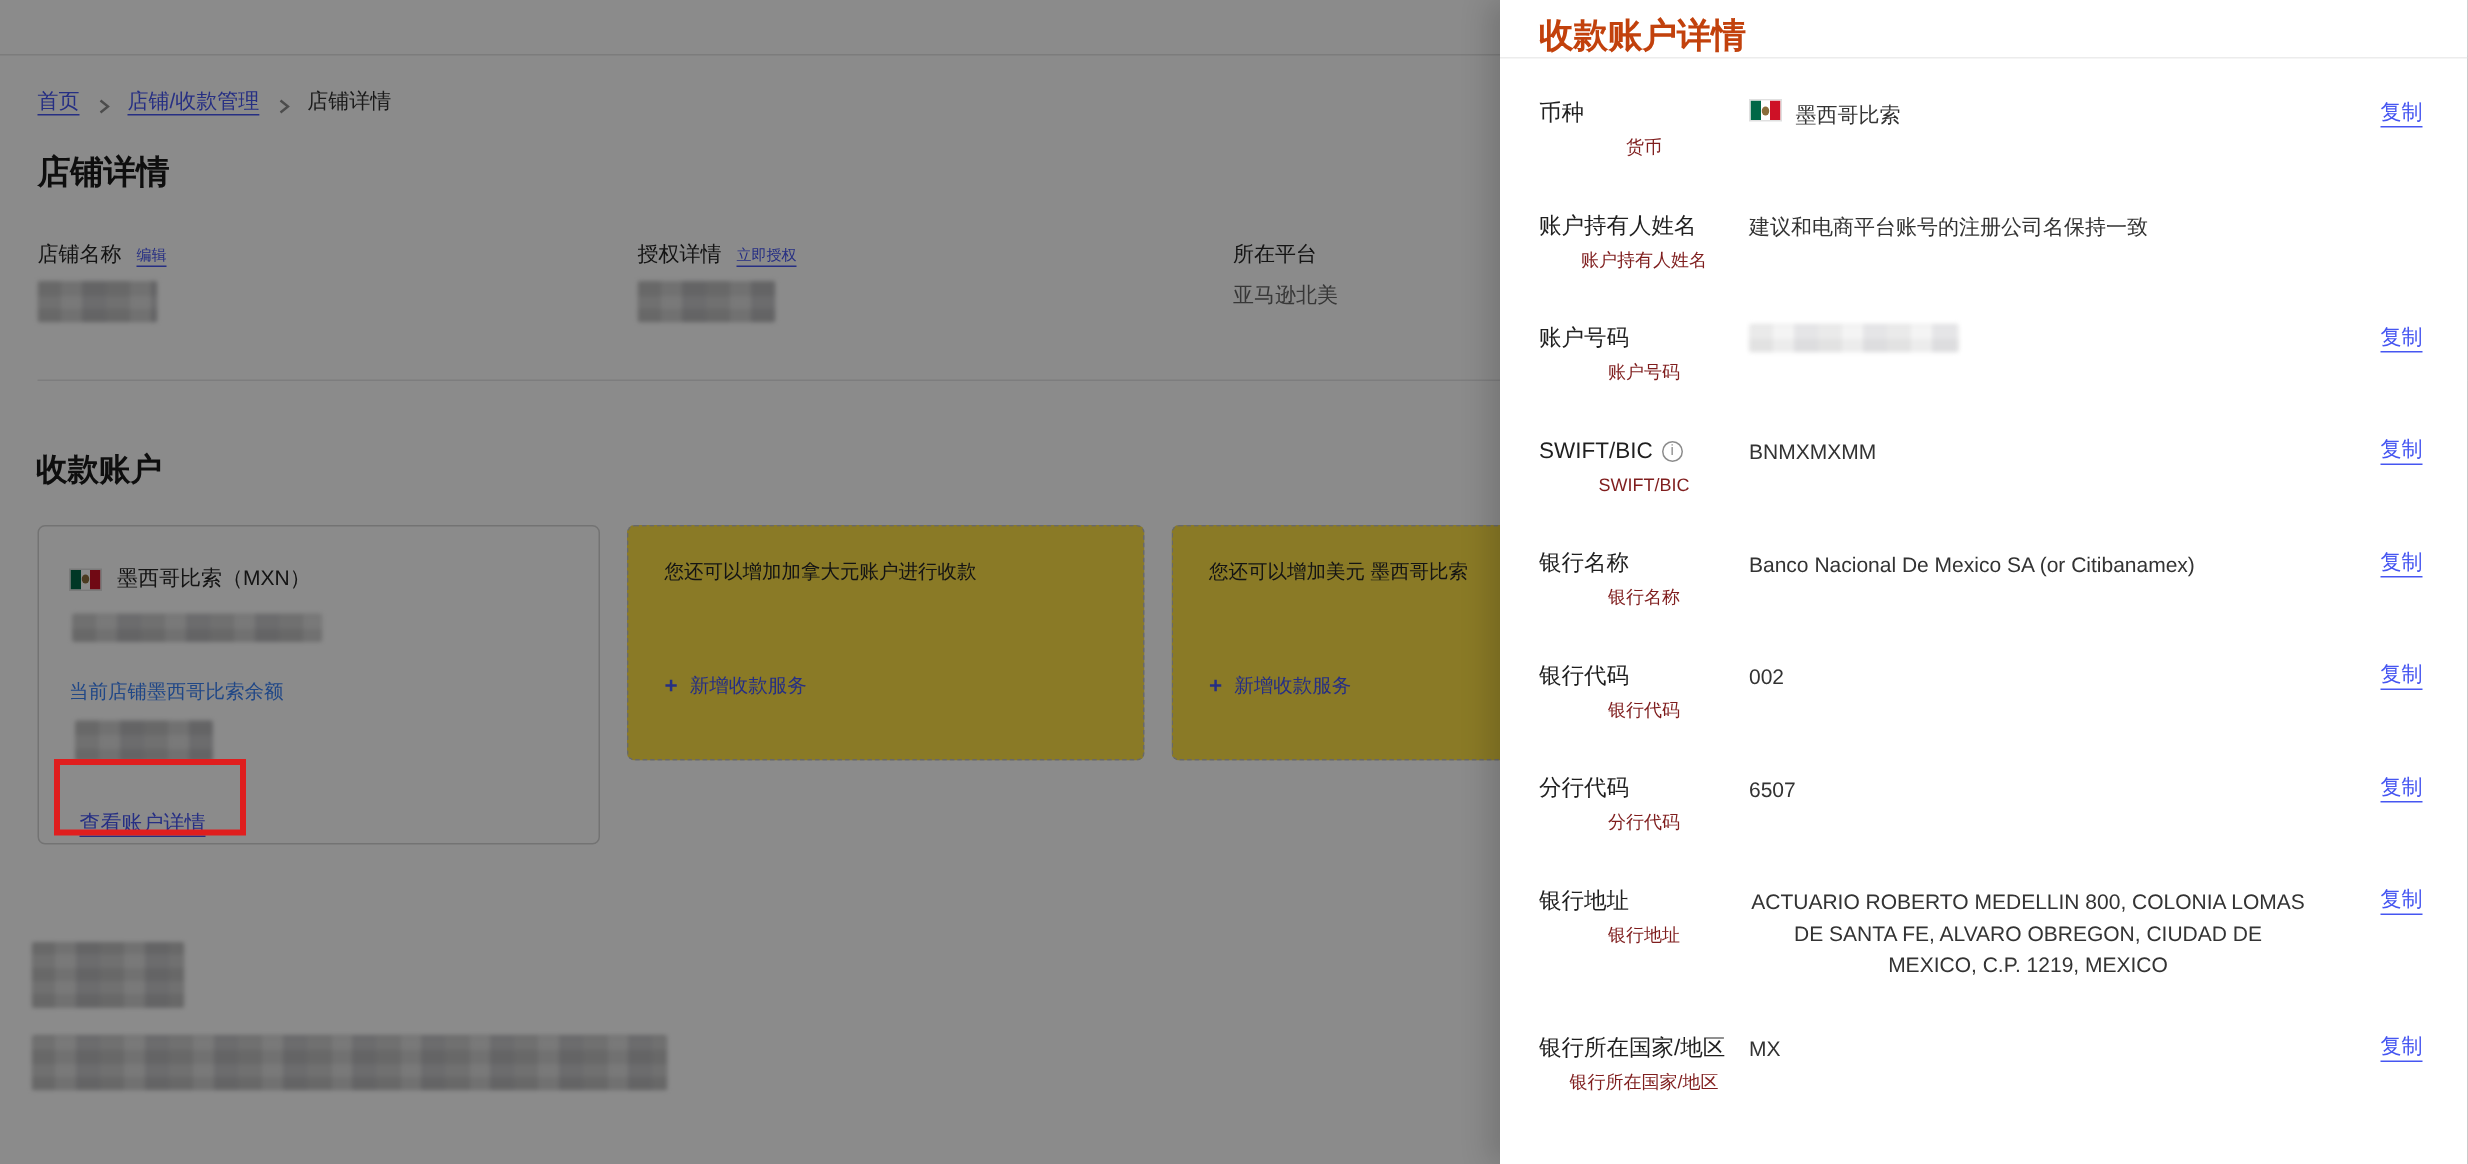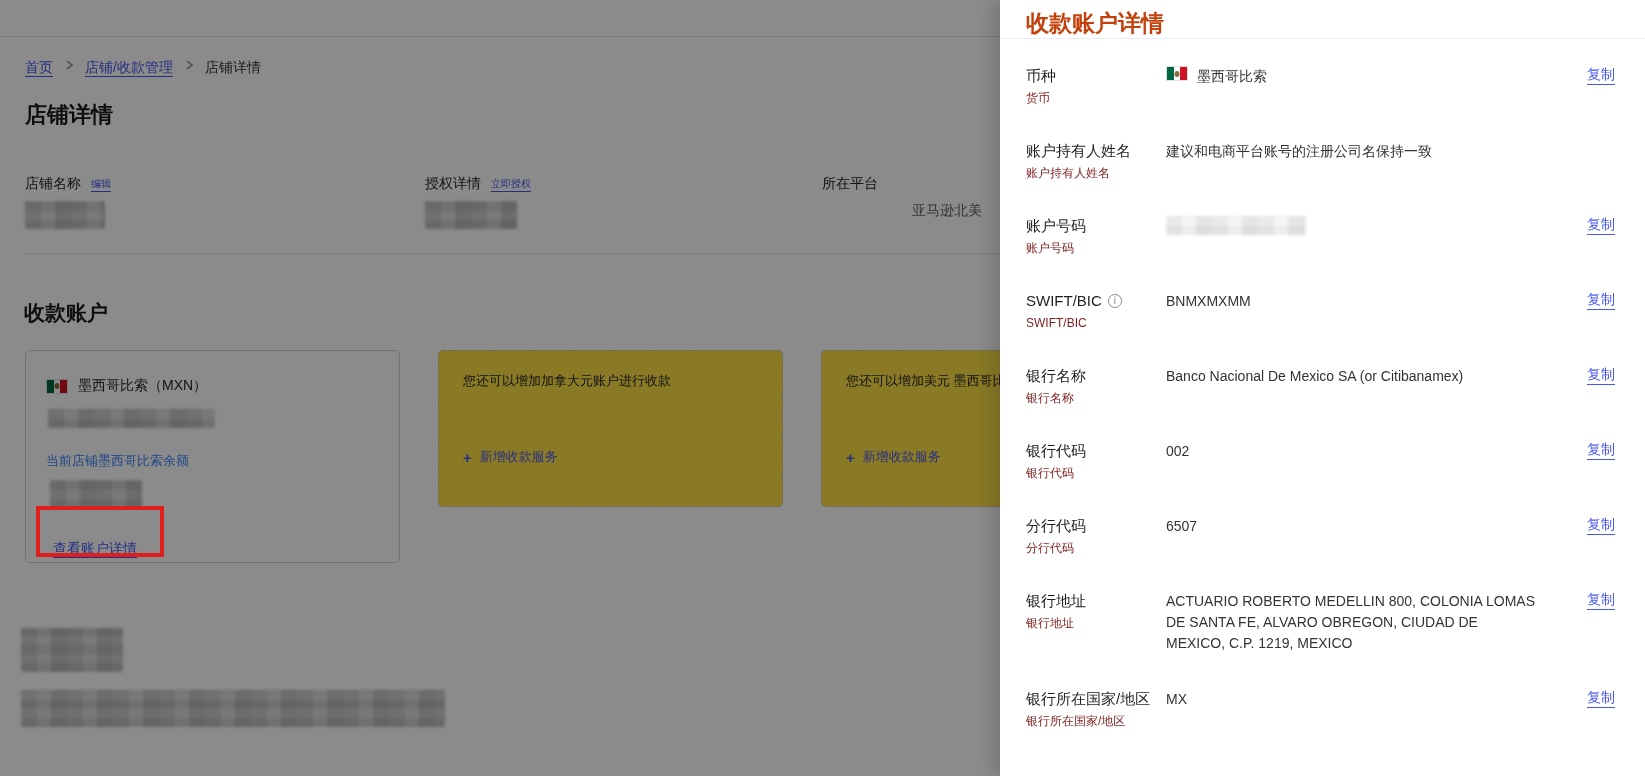--- a/index.html
+++ b/index.html
@@ -9,40 +9,40 @@
     background:#fff; color:#262626; position:relative;
   }
   :root { --link:#4656f1; --annotation:#e01e1e; }
 
   
   .page { position:absolute; inset:0; background:#fff; }
   .topbar { position:absolute; left:0; top:0; width:100%; height:37px;
             background:#fff; border-bottom:1px solid #e3e3e3; }
 
   .breadcrumb { position:absolute; left:25px; top:59px; display:flex;
-                align-items:flex-start; gap:10px; font-size:14px; }
+                align-items:flex-end; gap:10px; font-size:14px; }
   .breadcrumb a { color:var(--link); text-decoration:underline; text-underline-offset:4px; cursor:pointer; }
   .breadcrumb .current { color:#333; }
   .crumb-sep { display:inline-flex; align-items:center; }
 
   .page-title { position:absolute; left:25px; top:100px; font-size:22px;
                 font-weight:bold; color:#1a1a1a; }
 
-  .store-info { position:absolute; left:25px; top:175px; width:1120px; display:flex;text-align:center; }
+  .store-info { position:absolute; left:25px; top:161px; width:1120px; display:flex; }
   .si-col1 { width:400px; } .si-col2 { width:397px; } .si-col3 { width:250px; }
   .si-label-row { display:flex; align-items:center; gap:10px; font-size:14px; color:#262626; }
   .si-link { color:var(--link); font-size:10px; text-decoration:underline; text-underline-offset:4px; cursor:pointer; }
   .si-value { margin-top:9px; font-size:14px; color:#666; }
 
   .hr { position:absolute; left:25px; top:253px; width:1620px; height:1px; background:#e6e6e8; }
 
   .section-title { position:absolute; left:24px; top:299px; font-size:21px;
                    font-weight:bold; color:#1a1a1a; }
 
-  .cards { position:absolute; left:25px; top:350px; display:flex; gap:38px; align-items:flex-start; }
+  .cards { position:absolute; left:25px; top:350px; display:flex; gap:18px; align-items:flex-start; }
   .card-main { width:375px; height:213px; border:1px solid #d4d4d4; border-radius:5px;
                padding:26px 20px 0 20px; background:#fff; }
   .card-currency { display:flex; align-items:center; gap:10px; font-size:14px; color:#262626; }
   .card-balance-label { margin-top:24px; font-size:13px; color:#3b82f6; }
   .card-link { display:inline-block; margin-top:32px; margin-left:7px; font-size:14px; color:var(--link);
                text-decoration:underline; text-underline-offset:4px; cursor:pointer; }
   .card-add { width:345px; height:157px; border:1px dashed #bfbfbf; border-radius:5px;
               padding:21px 24px 0 24px; background:#fde047; }
   .card-add-hint { font-size:13px; color:#262626; }
   .card-add-link { display:inline-flex; align-items:center; gap:8px; margin-top:58px;
@@ -82,21 +82,21 @@
   
   .overlay { position:absolute; inset:0; background:rgba(0,0,0,0.455); z-index:50; }
   .annotation-box { position:absolute; left:36px; top:506px; width:128px; height:51px;
                     border:4px solid var(--annotation); z-index:60; }
 
   
   .drawer { position:absolute; left:1000px; top:0; width:645px; height:776px;
             background:#fff; z-index:100; box-shadow:-8px 0 18px rgba(0,0,0,0.15); }
   .drawer-header { height:39px; border-bottom:1px solid #ececec; padding:8px 0 0 26px; }
   .drawer-title { font-size:23px; font-weight:bold; color:#c2410c; }
-  .d-rows { padding:27px 30px 0 26px; }
+  .d-rows { padding:27px 30px 0 26px;text-align:center; }
   .d-row { display:flex; align-items:flex-start; min-height:40px; margin-bottom:35px; }
   .d-label-wrap { width:140px; flex:none; }
   .d-label { font-size:15px; color:#1f1f1f; line-height:19px; display:flex; align-items:center; gap:6px; }
   .d-sub { margin-top:6px; font-size:12px; color:#7f1d1d; line-height:14px; }
   .d-value { flex:1; font-size:14px; color:#333; line-height:21px; max-width:382px;
              padding-right:10px; display:flex; align-items:flex-start; gap:9px; flex-wrap:wrap; }
   .d-value .v-text { display:inline-block; }
   .copy-link { margin-left:auto; flex:none; font-size:14px; color:var(--link);
                text-decoration:underline; text-underline-offset:5px; cursor:pointer; }
   .info-icon { display:inline-block; width:14px; height:14px; border:1px solid #8c8c8c;

